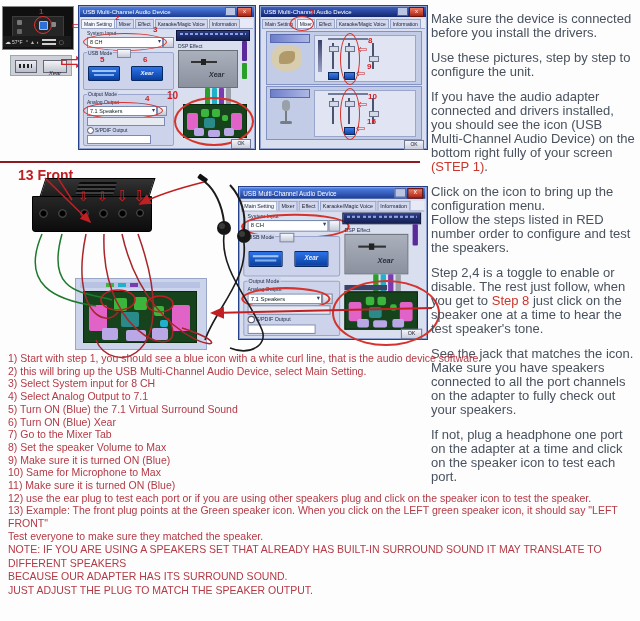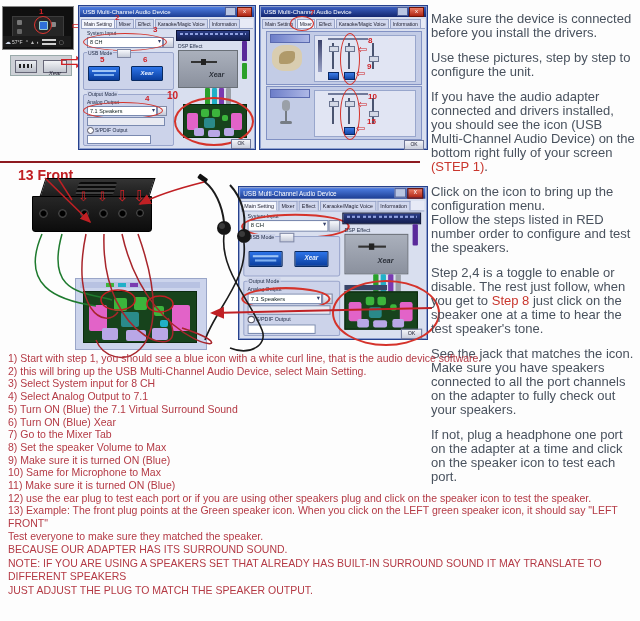--- a/index.html
+++ b/index.html
@@ -417,18 +417,18 @@
       <p><span>If you have the audio adapter connected and drivers installed, you should see the icon (USB Multi-Channel Audio Device) on the bottom right fully of your screen </span><span class="redtxt">(STEP 1)</span><span>.</span></p>
       <p><span>Click on the icon to bring up the configuration menu.<br>Follow the steps listed in RED number order to configure and test the speakers.</span></p>
       <p><span>Step 2,4 is a toggle to enable or disable. The rest just follow, when you get to </span><span class="redtxt">Step 8</span><span> just click on the speaker one at a time to hear the test speaker's tone.</span></p>
       <p><span>See the jack that matches the icon.<br>Make sure you have speakers connected to all the port channels on the adapter to fully check out your speakers.</span></p>
       <p><span>If not, plug a headphone one port on the adapter at a time and click on the speaker icon to test each port.</span></p>
     </div>
 
   <div class="steps" style="left:8px;top:352px;width:628px;"><div>1) Start with step 1, you should see a blue icon with a white curl line, that is the audio device software.</div><div>2) this will bring up the USB Multi-Channel Audio Device, select Main Setting.</div><div>3) Select System input for 8 CH</div><div>4) Select Analog Output to 7.1</div><div>5) Turn ON (Blue) the 7.1 Virtual Surround Sound</div><div>6) Turn ON (Blue) Xear</div><div>7) Go to the Mixer Tab</div><div>8) Set the speaker Volume to Max</div><div>9) Make sure it is turned ON (Blue)</div><div>10) Same for Microphone to Max</div><div>11) Make sure it is turned ON (Blue)</div><div>12) use the ear plug to test each port or if you are using other speakers plug and click on the speaker icon to test the speaker.</div><div>13) Example: The front plug points at the Green speaker icon. When you click on the LEFT green speaker icon, it should say "LEFT FRONT"</div><div>Test everyone to make sure they matched the speaker.</div></div>
 
   <div class="note" style="left:8px;top:543px;">
+      <div>NOTE: IF YOU ARE USING A SPEAKERS SET THAT ALREADY HAS BUILT-IN SURROUND SOUND IT MAY TRANSLATE TO DIFFERENT SPEAKERS</div>
       <div>BECAUSE OUR ADAPTER HAS ITS SURROUND SOUND.</div>
-      <div>NOTE: IF YOU ARE USING A SPEAKERS SET THAT ALREADY HAS BUILT-IN SURROUND SOUND IT MAY TRANSLATE TO DIFFERENT SPEAKERS</div>
       <div>JUST ADJUST THE PLUG TO MATCH THE SPEAKER OUTPUT.</div>
     </div>
 
 </div>
 
 </body></html>

